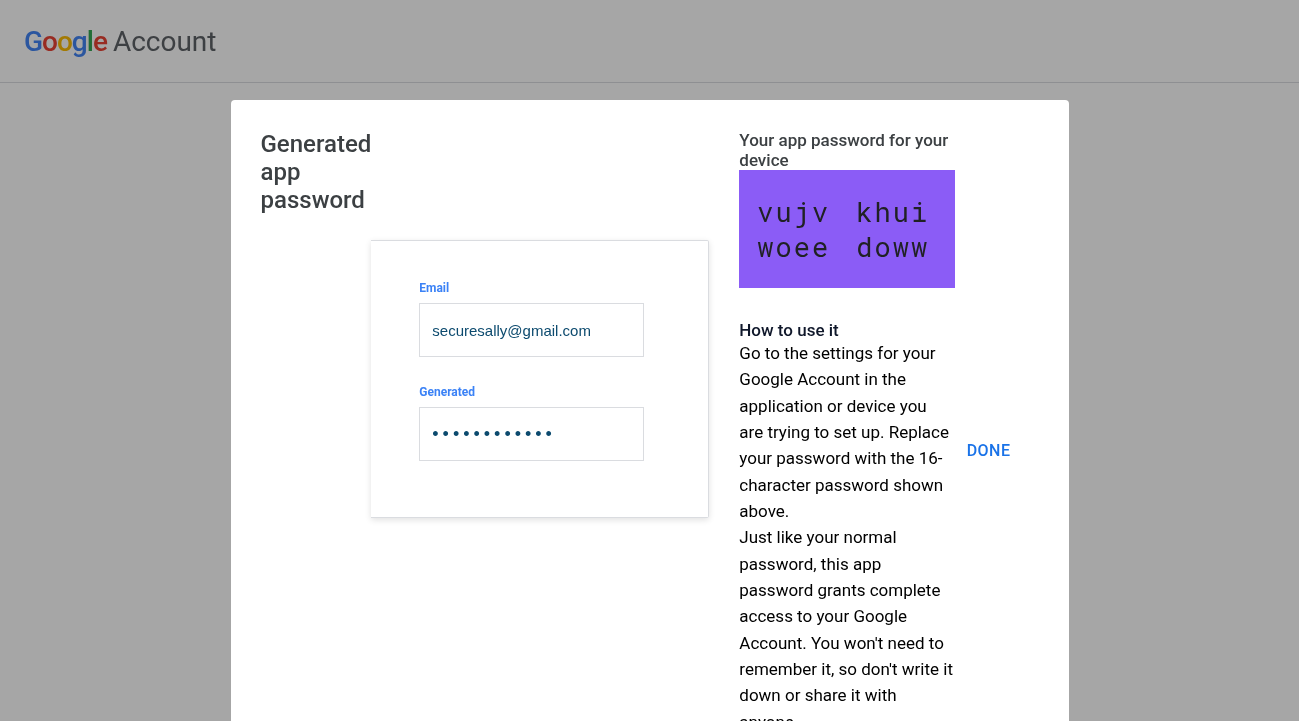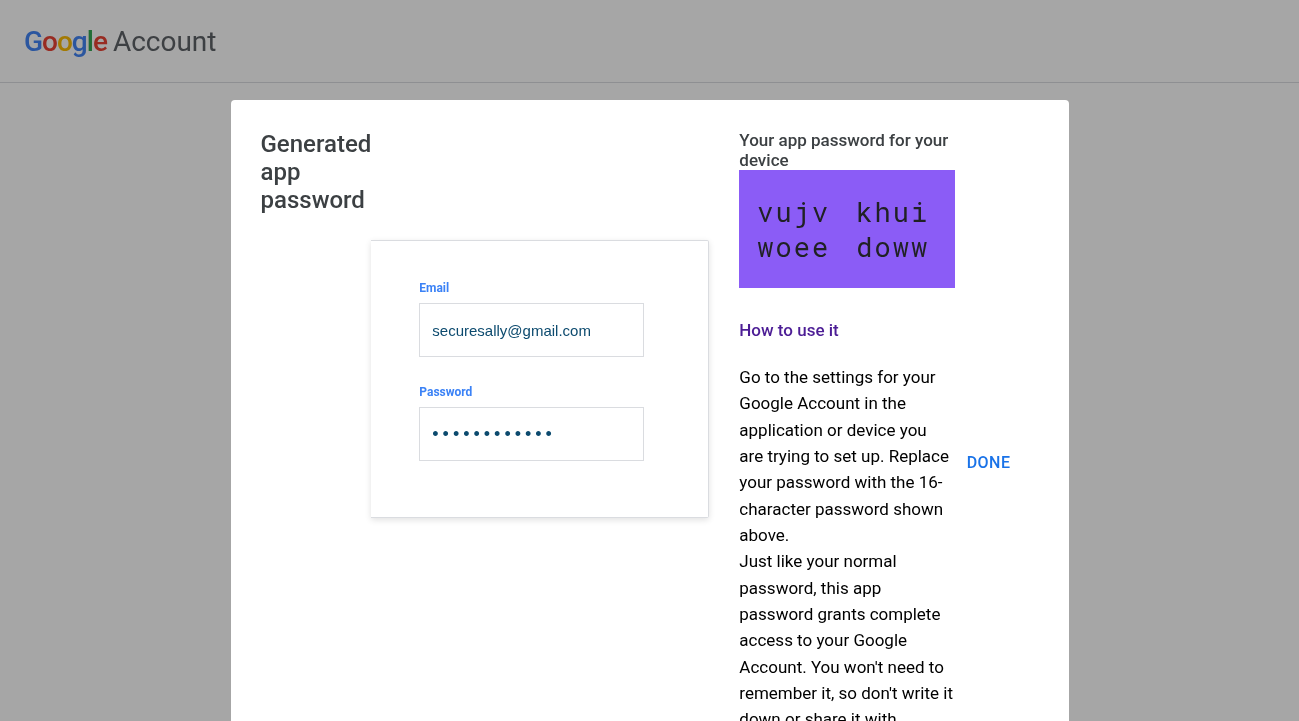--- a/index.html
+++ b/index.html
@@ -132,22 +132,21 @@
       font-family: 'Roboto Mono', Consolas, monospace;
       font-size: 27px;
       letter-spacing: 2px;
       color: #202124;
       margin-bottom: 32px;
       word-spacing: 8px;
     }
     .how-heading {
       font-size: 17px;
       font-weight: 500;
-      color: #4c1d95;
-      margin-bottom: 24px;
+      color: #0f172a;
     }
     .instructions {
       font-size: 17px;
       line-height: 1.55;
       color: #000000;
     }
     .modal-footer {
       display: flex;
       justify-content: flex-end;
       margin-top: 36px;
@@ -189,21 +188,21 @@
 </div>
 
 <div class="overlay">
   <div class="modal">
     <div class="modal-title">Generated app password</div>
     <div class="modal-body">
       <div class="left-panel">
         <div class="demo-card">
           <span class="demo-label">Email</span>
           <div class="demo-input">securesally@gmail.com</div>
-          <span class="demo-label">Password</span>
+          <span class="demo-label">Generated</span>
           <div class="demo-input pw">••••••••••••</div>
         </div>
       </div>
       <div class="right-panel">
         <div class="section-heading">Your app password for your device</div>
         <div class="password-box">vujv khui woee doww</div>
         <div class="how-heading">How to use it</div>
         <div class="instructions">
           <span>Go to the settings for your Google Account in the application or device you are trying to set up. Replace your password with the 16-character password shown above.</span><br>
           <span>Just like your normal password, this app password grants complete access to your Google Account. You won't need to remember it, so don't write it down or share it with anyone.</span>

